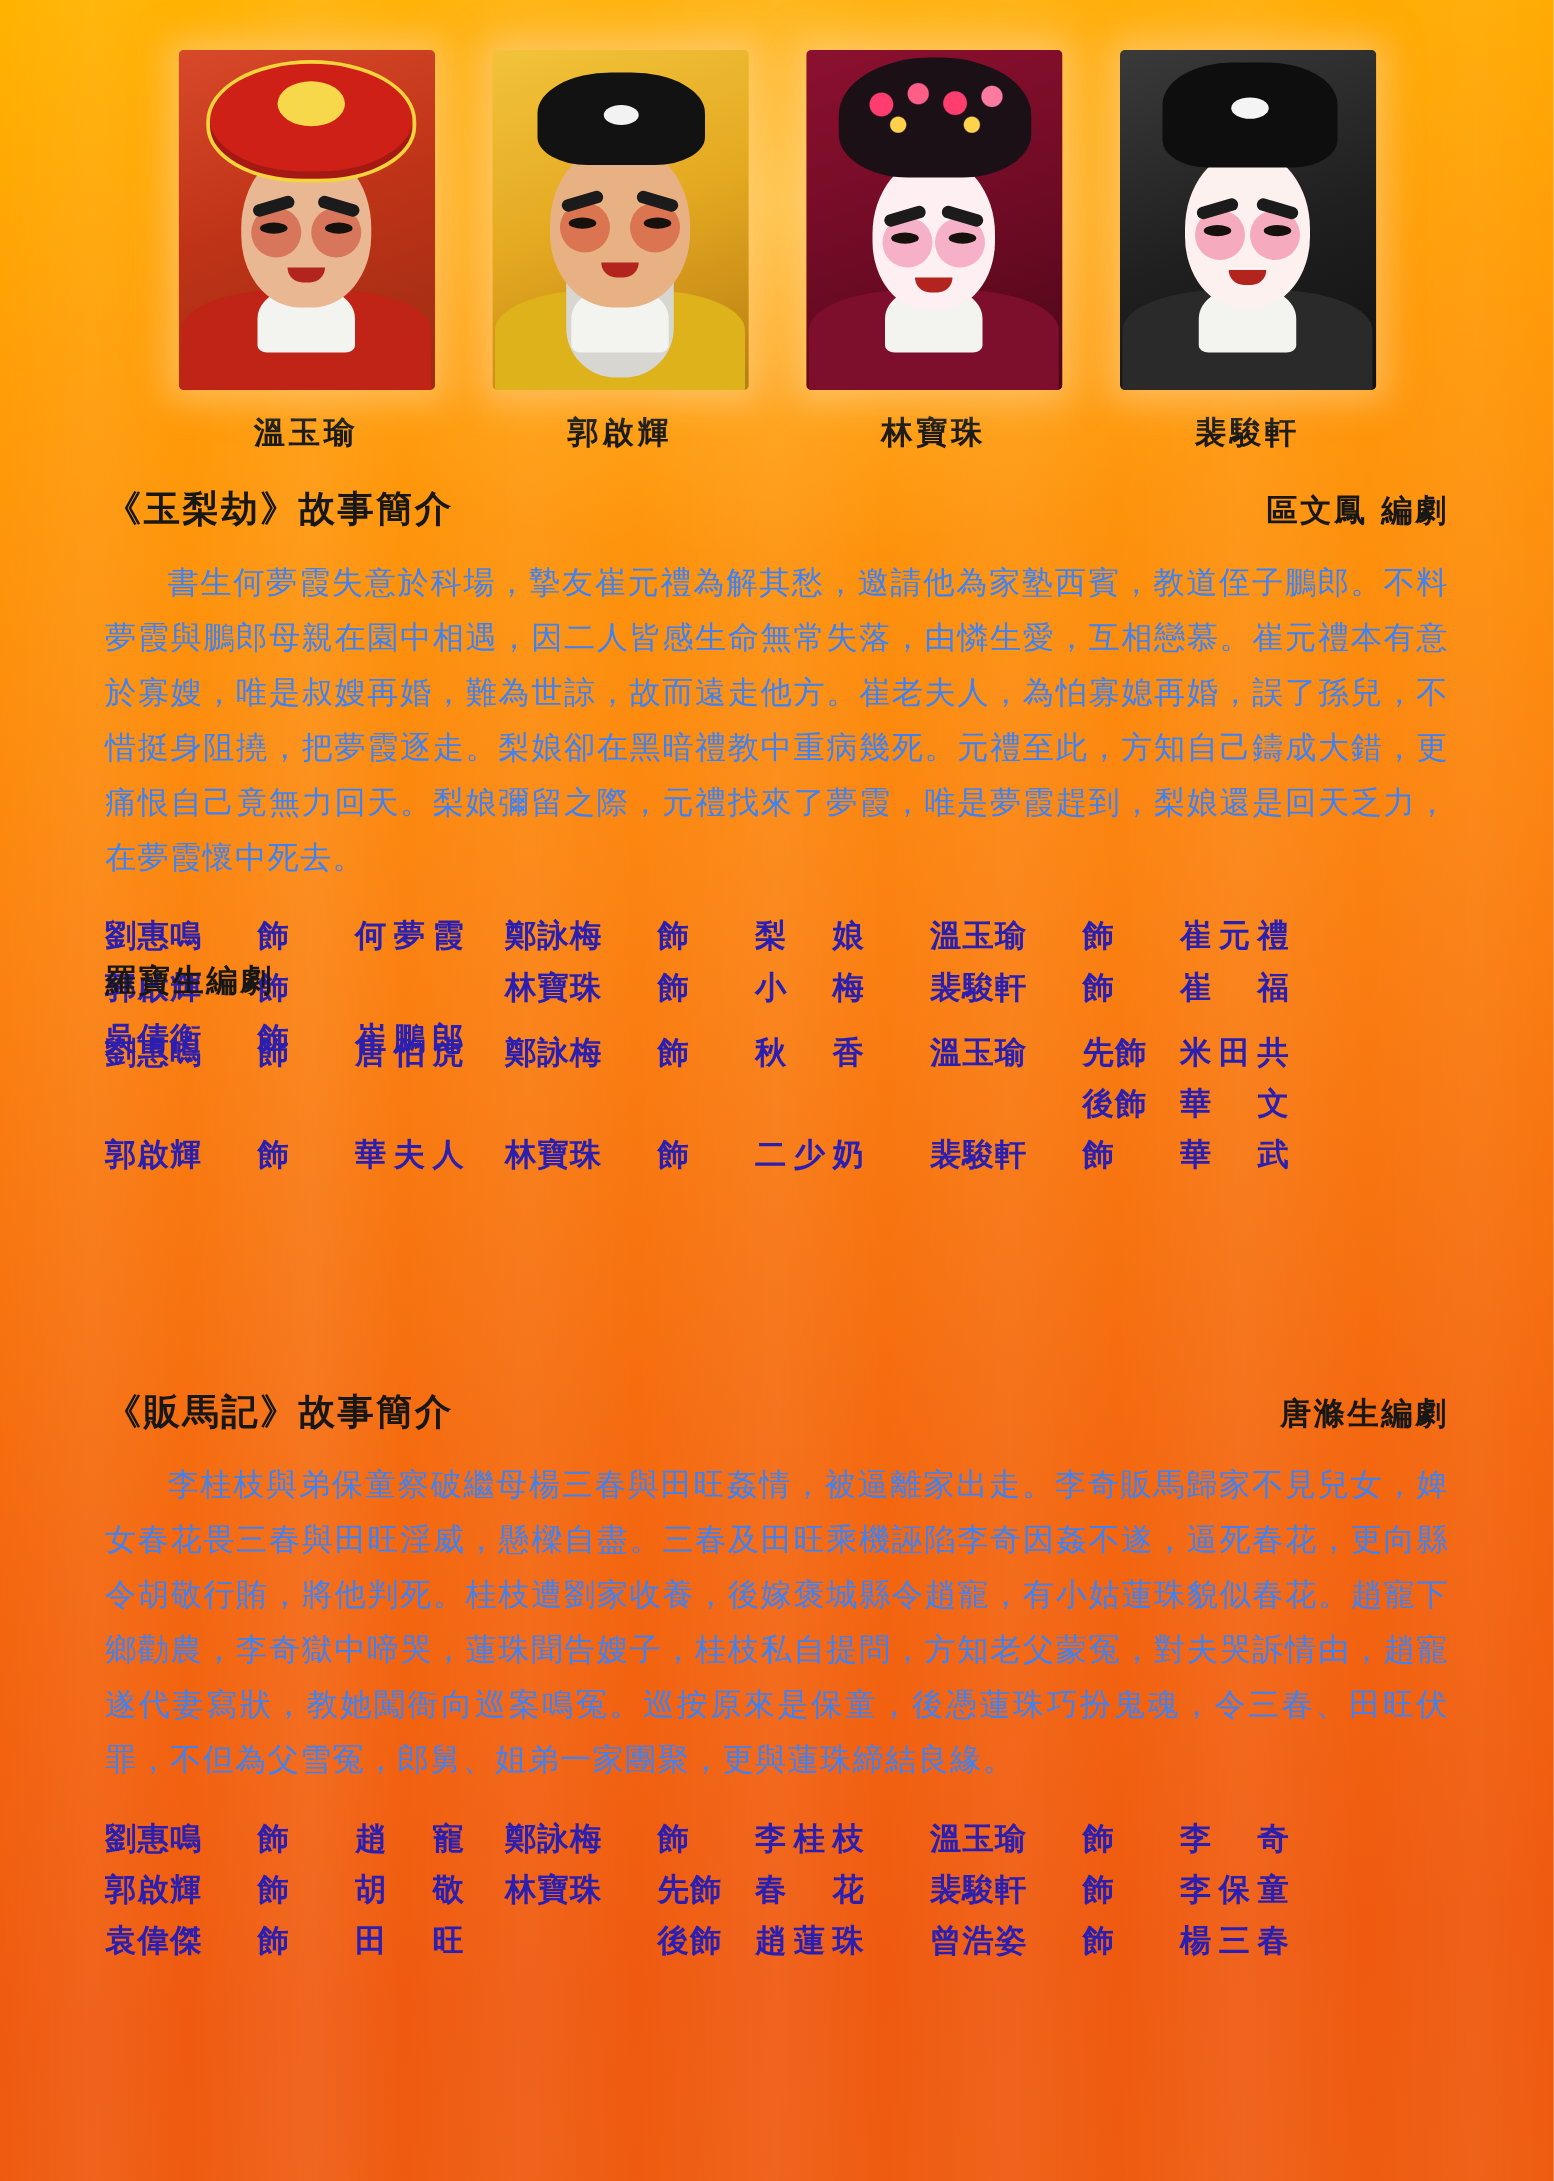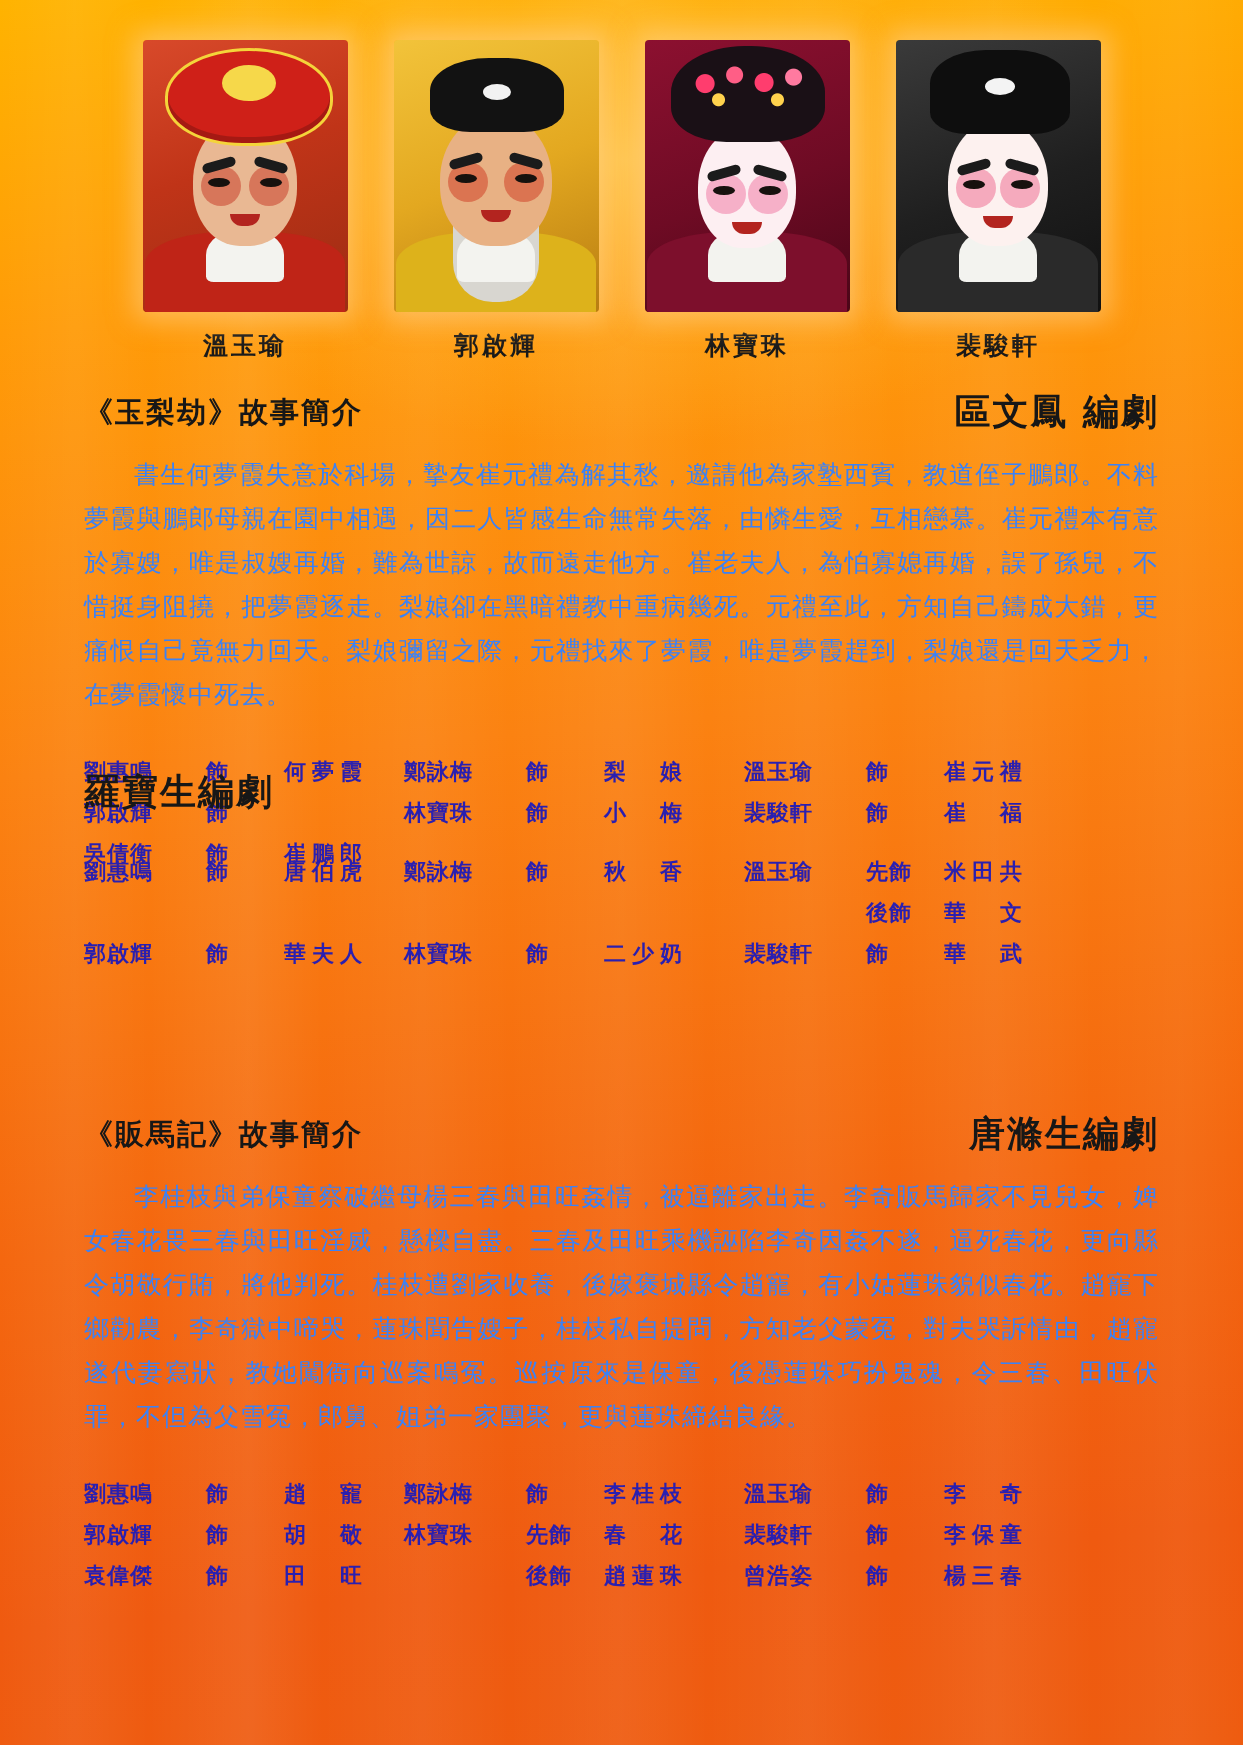--- a/index.html
+++ b/index.html
@@ -135,38 +135,38 @@
   
   .section { position: absolute; left: 84px; width: 1075px; }
   .sec-head { display: flex; align-items: center; justify-content: space-between; }
   .sec-title {
     font-size: 29px;
     color: #171717;
     font-weight: bold;
     letter-spacing: 2px;
   }
   .sec-writer {
-    font-size: 36px;
+    font-size: 25px;
     color: #171717;
     font-weight: bold;
     letter-spacing: 2px;
   }
   .synopsis {
     margin-top: 16px;
     font-size: 25px;
     line-height: 44px;
     color: #3b82f6;
     text-align: justify;
     text-indent: 50px;
     letter-spacing: 1px;
   }
   .cast {
-    margin-top: 34px;
+    margin-top: 20px;
     color: #2a1fb0;
-    font-size: 22px;
+    font-size: 25px;
     line-height: 41px;
     font-weight: bold;
     letter-spacing: 1px;
   }
   .cast-row { display: flex; }
   .cast-entry { display: flex; align-items: baseline; }
   .c1 { width: 320px; }
   .c2 { width: 340px; }
   .c3 { width: 380px; }
   .actor { display: inline-block; min-width: 122px; }

